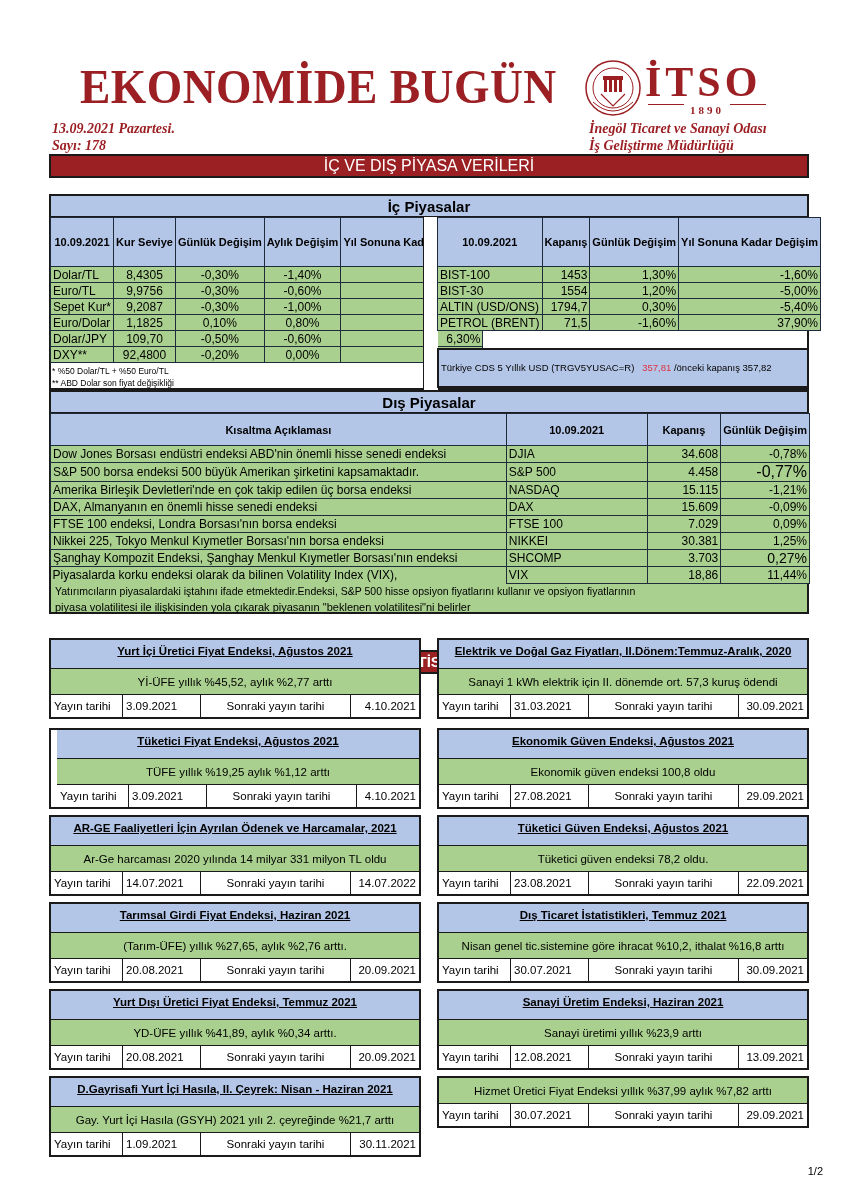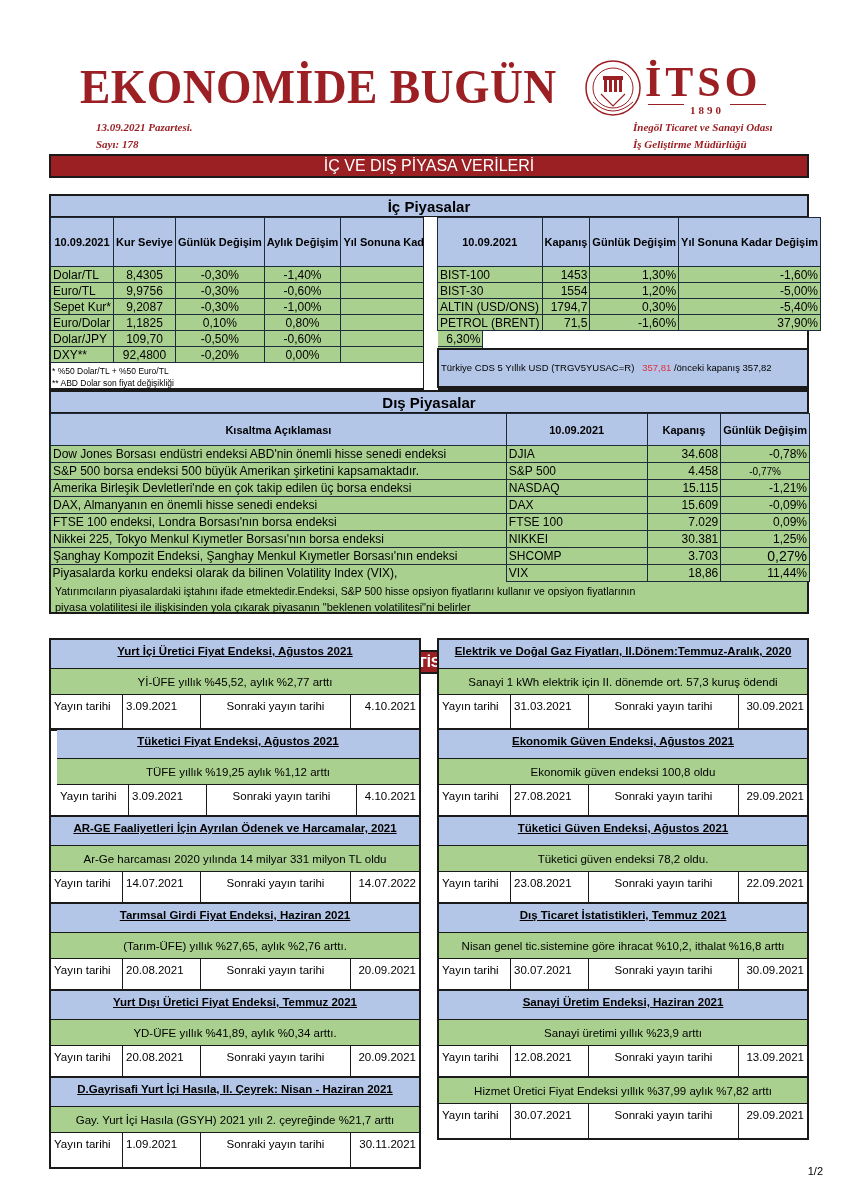--- a/index.html
+++ b/index.html
@@ -5,38 +5,38 @@
   * { box-sizing: border-box; margin: 0; padding: 0; }
   html, body { width: 849px; height: 1200px; background: #ffffff; overflow: hidden; }
   body { position: relative; font-family: "Liberation Sans", "DejaVu Sans", sans-serif; color: #000; }
 
   .masthead { position: absolute; left: 80px; top: 58px; font-family: "Liberation Serif", "DejaVu Serif", serif; font-weight: bold; font-size: 49px; color: #9b1f23; letter-spacing: 0.5px; transform: scaleX(0.93); transform-origin: left; white-space: nowrap; }
   .logo { position: absolute; left: 583px; top: 58px; width: 60px; height: 60px; }
   .itso { position: absolute; left: 645px; top: 58px; font-family: "Liberation Serif", "DejaVu Serif", serif; font-weight: bold; font-size: 42px; color: #9b1f23; letter-spacing: 4px; }
   .year-line { position: absolute; left: 648px; top: 104px; width: 118px; display: flex; align-items: flex-start; gap: 6px; font-family: "Liberation Serif", serif; font-size: 11px; color: #9b1f23; font-weight: bold; letter-spacing: 3px; }
   .year-line .rule { flex: 1; height: 1px; background: #9b1f23; }
 
-  .meta { position: absolute; font-family: "Liberation Serif", "DejaVu Serif", serif; font-style: italic; font-weight: bold; font-size: 11px; color: #9b1f23; margin-left: 44px; }
+  .meta { position: absolute; font-family: "Liberation Serif", "DejaVu Serif", serif; font-style: italic; font-weight: bold; font-size: 14px; color: #9b1f23; }
 
   .banner { position: absolute; left: 49px; width: 760px; height: 24px; background: #9b2023; border: 2px solid #1a1a1a; color: #fff; font-size: 16px; text-align: center; line-height: 20px; font-family: "Liberation Sans", sans-serif; }
 
   table { border-collapse: collapse; font-family: "Liberation Sans", sans-serif; }
   td, th { border: 1px solid #1e2b3a; font-size: 12px; padding: 0 2px; white-space: nowrap; }
   th { background: #b4c6e7; font-weight: bold; font-size: 11px; text-align: center; line-height: 14px; }
   td.g { background: #a9d08e; }
   td.r { text-align: right; }
   td.c { text-align: center; }
 
   .box { position: absolute; border: 2px solid #1a1a1a; }
   .sec-title { background: #b4c6e7; font-weight: bold; text-align: center; font-size: 15px; }
 
   .stat { position: absolute; width: 372px; border: 2px solid #1a1a1a; font-family: "Liberation Sans", sans-serif; }
   .stat .hd { background: #b4c6e7; height: 29px; text-align: center; font-size: 11.5px; font-weight: bold; text-decoration: underline; line-height: 22px; border-bottom: 1px solid #1a1a1a; }
   .stat .bd { background: #a9d08e; height: 26px; text-align: center; font-size: 11.5px; line-height: 26px; border-bottom: 1px solid #1a1a1a; }
-  .stat .ft { display: flex; height: 34px; font-size: 11.5px; line-height: 22px; background: #fff; }
+  .stat .ft { display: flex; height: 22px; font-size: 11.5px; line-height: 22px; background: #fff; }
   .stat .ft span { border-right: 1px solid #1a1a1a; padding: 0 3px; }
   .stat .ft span:last-child { border-right: none; }
   .ft .f1 { width: 72px; }
   .ft .f2 { width: 78px; }
   .ft .f3 { width: 150px; text-align: center; }
   .ft .f4 { flex: 1; text-align: right; }
 
   .pagenum { position: absolute; right: 26px; top: 1165px; font-size: 11px; }
 </style>
 </head>
@@ -193,21 +193,21 @@
         <tr style="height: 17px;">
           <td class="g " style="font-size: 12px;">Dow Jones Borsası endüstri endeksi ABD'nin önemli hisse senedi endeksi</td>
           <td class="g " style="font-size: 12px;">DJIA</td>
           <td class="g r" style="font-size: 12px;">34.608</td>
           <td class="g r" style="font-size: 12px;">-0,78%</td>
         </tr>
         <tr style="height: 17px;">
           <td class="g " style="font-size: 12px;">S&amp;P 500 borsa endeksi 500 büyük Amerikan şirketini kapsamaktadır.</td>
           <td class="g " style="font-size: 12px;">S&amp;P 500</td>
           <td class="g r" style="font-size: 12px;">4.458</td>
-          <td class="g r" style="font-size: 10px; text-align: center;">-0,77%</td>
+          <td class="g r" style="font-size: 16px;">-0,77%</td>
         </tr>
         <tr style="height: 17px;">
           <td class="g " style="font-size: 12px;">Amerika Birleşik Devletleri'nde en çok takip edilen üç borsa endeksi</td>
           <td class="g " style="font-size: 12px;">NASDAQ</td>
           <td class="g r" style="font-size: 12px;">15.115</td>
           <td class="g r" style="font-size: 12px;">-1,21%</td>
         </tr>
         <tr style="height: 17px;">
           <td class="g " style="font-size: 12px;">DAX, Almanyanın en önemli hisse senedi endeksi</td>
           <td class="g " style="font-size: 12px;">DAX</td>

